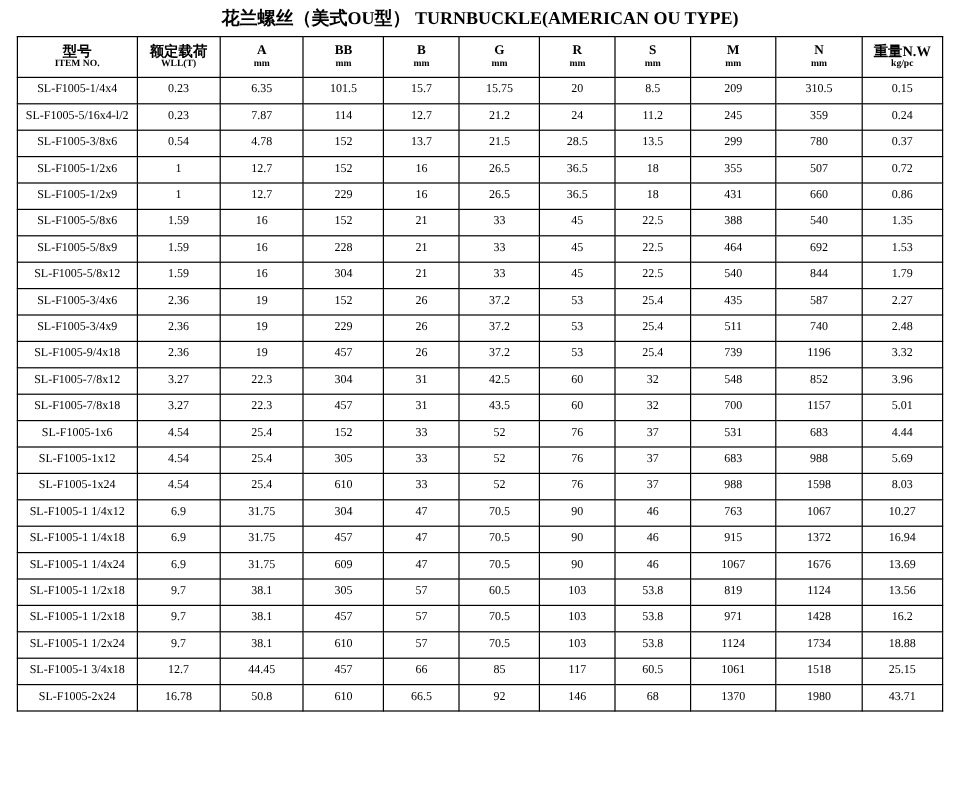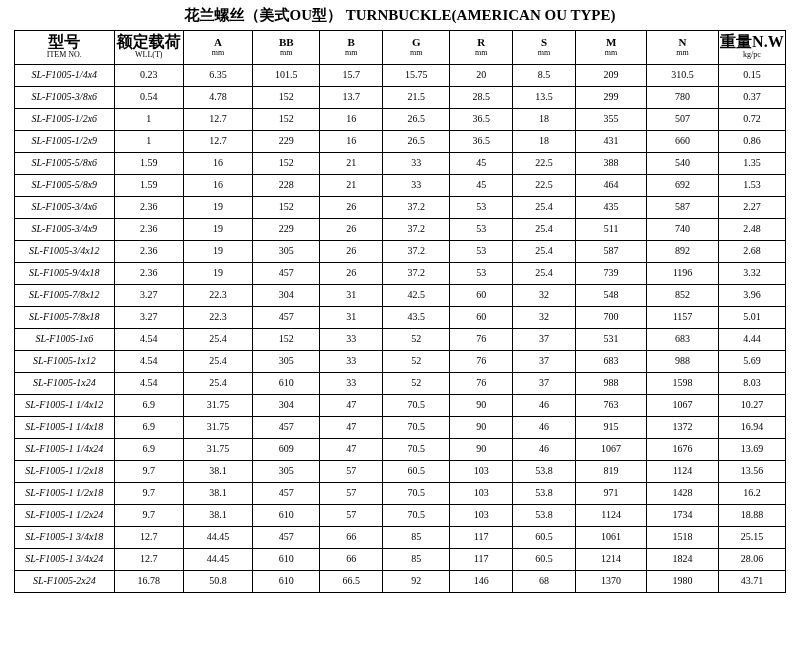--- a/index.html
+++ b/index.html
@@ -45,39 +45,38 @@
     line-height: 1.05;
     font-family: "Liberation Serif", serif;
   }
   table.spec thead th {
     height: 30px;
     font-weight: normal;
     padding: 1px 0 2px 0;
   }
   .hdr-main {
     display: block;
-    font-size: 16px;
+    font-size: 12px;
     font-weight: bold;
   }
   .hdr-sub {
     display: block;
     font-size: 8px;
-    font-weight: normal;
+    font-weight: bold;
     color: #000;
   }
   .hdr-letter {
     display: block;
     font-size: 11px;
     font-weight: bold;
   }
   td.itemno {
     text-align: left;
     padding-left: 4px;
     font-size: 10px;
-    font-style: italic;
   }
   
   col.c0 { width: 92px; }
   col.c1 { width: 64px; }
   col.c2 { width: 64px; }
   col.c3 { width: 62px; }
   col.c4 { width: 58px; }
   col.c5 { width: 62px; }
   col.c6 { width: 58px; }
   col.c7 { width: 58px; }
@@ -162,20 +161,33 @@
           <td>101.5</td>
           <td>15.7</td>
           <td>15.75</td>
           <td>20</td>
           <td>8.5</td>
           <td>209</td>
           <td>310.5</td>
           <td>0.15</td>
         </tr>
         <tr>
+          <td class="itemno">SL-F1005-5/16x4-l/2</td>
+          <td>0.23</td>
+          <td>7.87</td>
+          <td>114</td>
+          <td>12.7</td>
+          <td>21.2</td>
+          <td>24</td>
+          <td>11.2</td>
+          <td>245</td>
+          <td>359</td>
+          <td>0.24</td>
+        </tr>
+        <tr>
           <td class="itemno">SL-F1005-3/8x6</td>
           <td>0.54</td>
           <td>4.78</td>
           <td>152</td>
           <td>13.7</td>
           <td>21.5</td>
           <td>28.5</td>
           <td>13.5</td>
           <td>299</td>
           <td>780</td>
@@ -227,20 +239,33 @@
           <td>228</td>
           <td>21</td>
           <td>33</td>
           <td>45</td>
           <td>22.5</td>
           <td>464</td>
           <td>692</td>
           <td>1.53</td>
         </tr>
         <tr>
+          <td class="itemno">SL-F1005-5/8x12</td>
+          <td>1.59</td>
+          <td>16</td>
+          <td>304</td>
+          <td>21</td>
+          <td>33</td>
+          <td>45</td>
+          <td>22.5</td>
+          <td>540</td>
+          <td>844</td>
+          <td>1.79</td>
+        </tr>
+        <tr>
           <td class="itemno">SL-F1005-3/4x6</td>
           <td>2.36</td>
           <td>19</td>
           <td>152</td>
           <td>26</td>
           <td>37.2</td>
           <td>53</td>
           <td>25.4</td>
           <td>435</td>
           <td>587</td>
@@ -251,33 +276,20 @@
           <td>2.36</td>
           <td>19</td>
           <td>229</td>
           <td>26</td>
           <td>37.2</td>
           <td>53</td>
           <td>25.4</td>
           <td>511</td>
           <td>740</td>
           <td>2.48</td>
-        </tr>
-        <tr>
-          <td class="itemno">SL-F1005-3/4x12</td>
-          <td>2.36</td>
-          <td>19</td>
-          <td>305</td>
-          <td>26</td>
-          <td>37.2</td>
-          <td>53</td>
-          <td>25.4</td>
-          <td>587</td>
-          <td>892</td>
-          <td>2.68</td>
         </tr>
         <tr>
           <td class="itemno">SL-F1005-9/4x18</td>
           <td>2.36</td>
           <td>19</td>
           <td>457</td>
           <td>26</td>
           <td>37.2</td>
           <td>53</td>
           <td>25.4</td>
@@ -435,33 +447,20 @@
           <td>457</td>
           <td>66</td>
           <td>85</td>
           <td>117</td>
           <td>60.5</td>
           <td>1061</td>
           <td>1518</td>
           <td>25.15</td>
         </tr>
         <tr>
-          <td class="itemno">SL-F1005-1 3/4x24</td>
-          <td>12.7</td>
-          <td>44.45</td>
-          <td>610</td>
-          <td>66</td>
-          <td>85</td>
-          <td>117</td>
-          <td>60.5</td>
-          <td>1214</td>
-          <td>1824</td>
-          <td>28.06</td>
-        </tr>
-        <tr>
           <td class="itemno">SL-F1005-2x24</td>
           <td>16.78</td>
           <td>50.8</td>
           <td>610</td>
           <td>66.5</td>
           <td>92</td>
           <td>146</td>
           <td>68</td>
           <td>1370</td>
           <td>1980</td>

